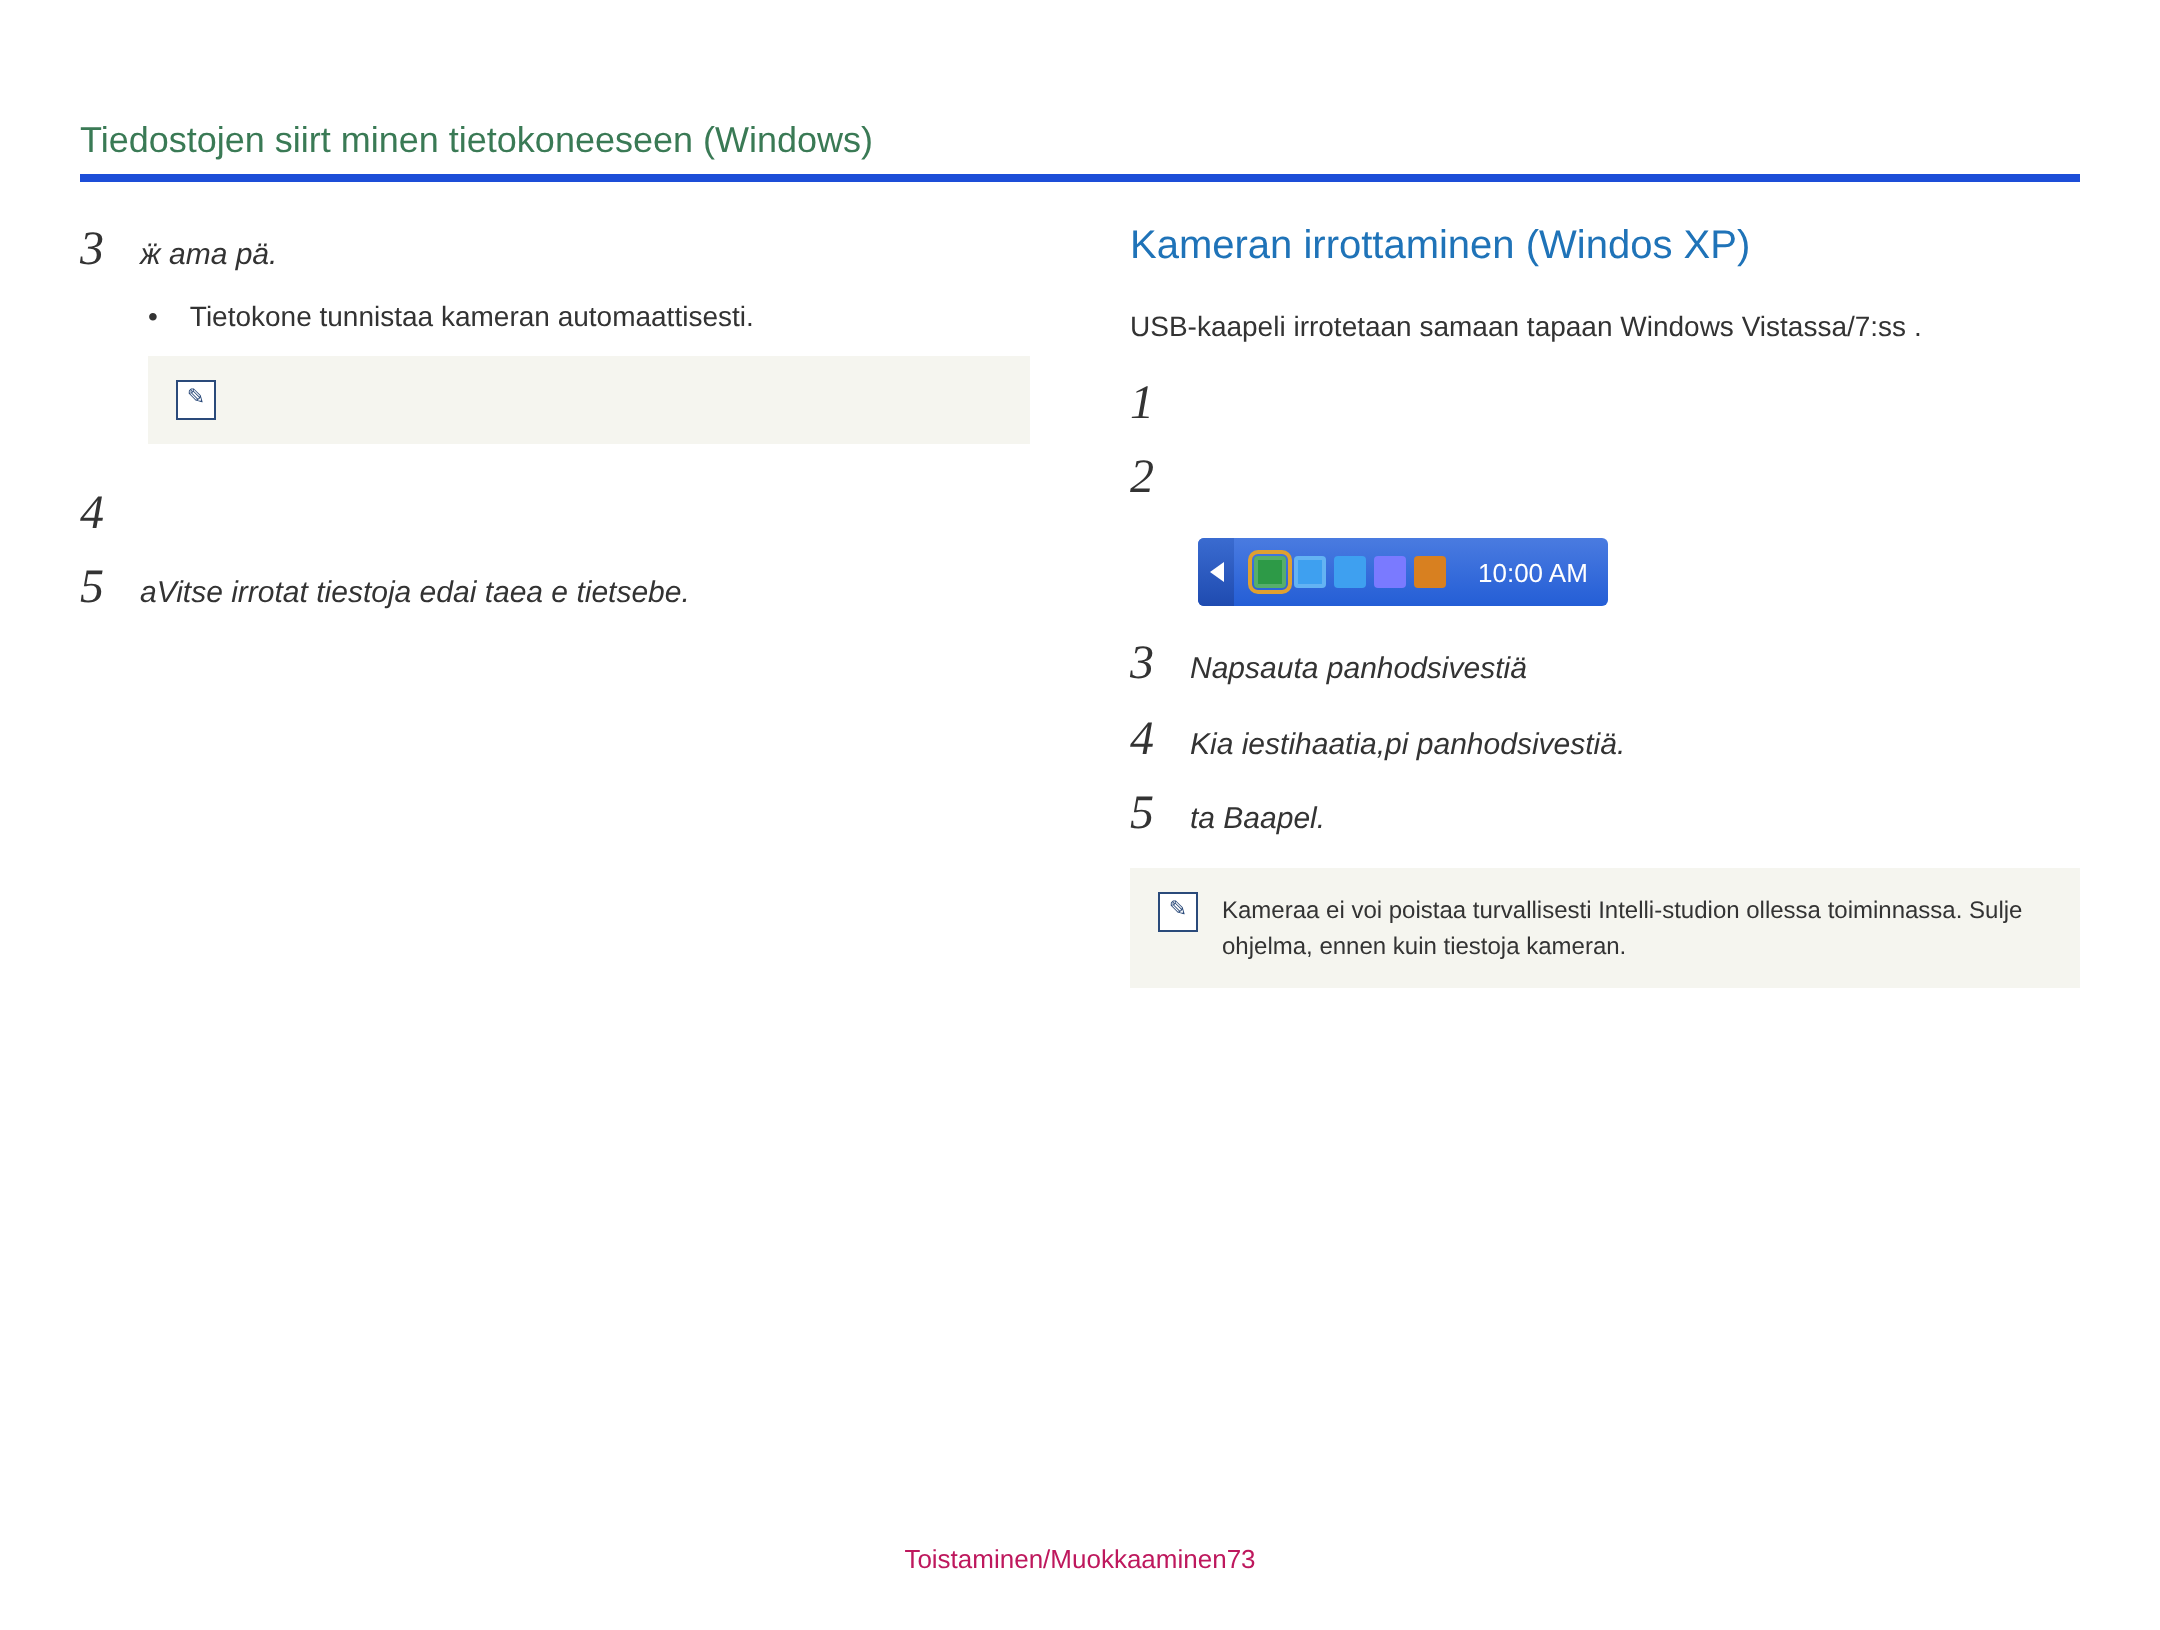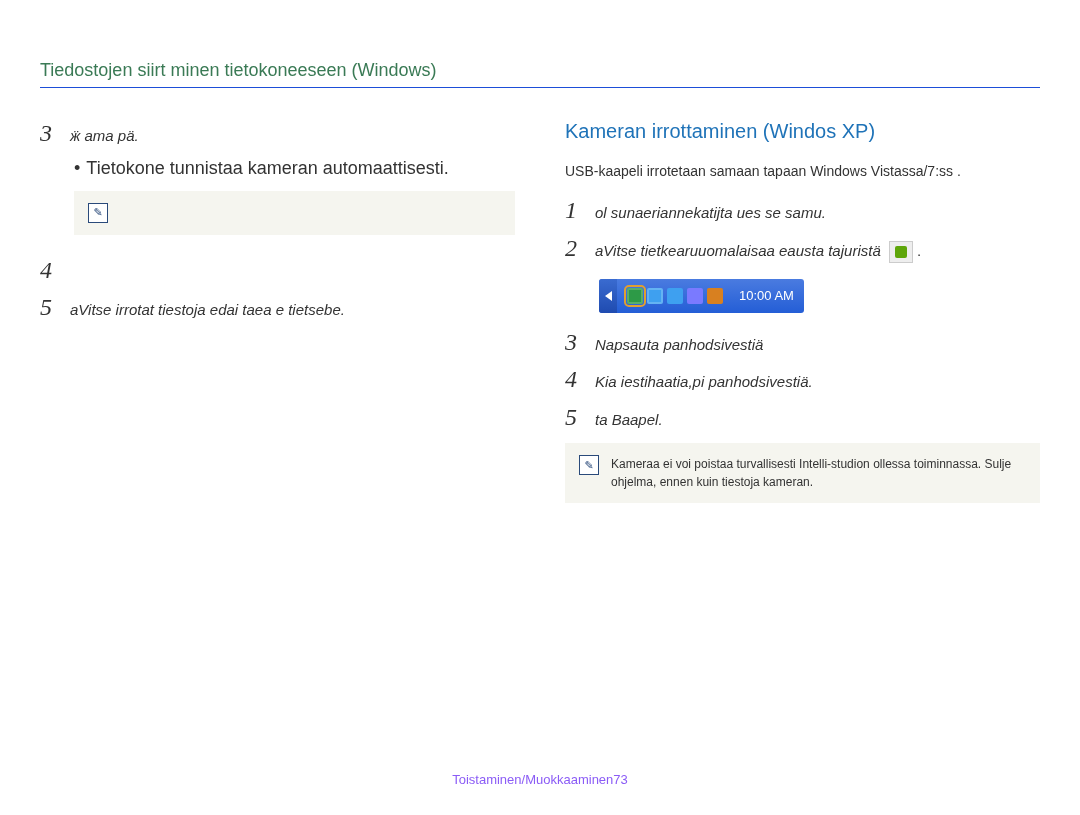--- a/index.html
+++ b/index.html
@@ -9,23 +9,23 @@
     color: #333;
     width: 1080px;
     height: 815px;
     box-sizing: border-box;
     padding: 60px 40px 30px 40px;
     position: relative;
   }
   .page-title {
     color: #3a7a55;
     font-size: 18px;
-    border-bottom: 1px solid #1d4ed8;
+    border-bottom: 4px solid #1d4ed8;
     padding-bottom: 6px;
-    margin-bottom: 32px;
+    margin-bottom: 21px;
   }
   .columns {
     display: flex;
     gap: 50px;
   }
   .col {
     flex: 1;
     min-width: 0;
   }
   .step {
@@ -41,23 +41,23 @@
     font-family: Georgia, serif;
     min-width: 16px;
   }
   .step-text {
     font-style: italic;
     font-size: 15px;
     line-height: 1.5;
   }
   .sub-bullet {
     margin-left: 34px;
-    font-size: 18px;
-    display: flex;
-    gap: 2px;
+    font-size: 14px;
+    display: flex;
+    gap: 12px;
     margin-bottom: 6px;
   }
   .bullet-dot::before {
     content: "•";
     display: inline-block;
     margin-right: 4px;
   }
   .note-box {
     background: #f5f5ef;
     padding: 12px 14px;
@@ -140,21 +140,21 @@
   }
   .after-icon .inner {
     width:12px;height:12px;background:#5ea60a;border-radius:2px;
   }
   .footer {
     position: absolute;
     bottom: 28px;
     left: 0; right: 0;
     text-align: center;
     font-size: 13px;
-    color: #8b5cf6;
+    color: #be185d;
   }
   .non-italic { font-style: normal; }
 </style>
 </head>
 <body>
 
 <div class="page-title">Tiedostojen siirt minen tietokoneeseen (Windows)</div>
 
 <div class="columns">
 
@@ -182,32 +182,24 @@
       <span class="step-text">aVitse irrotat tiestoja edai taea e tietsebe.</span>
     </div>
   </div>
 
   <div class="col">
     <div class="section-heading">Kameran irrottaminen (Windos XP)</div>
     <div class="section-desc">USB-kaapeli irrotetaan samaan tapaan Windows Vistassa/7:ss .</div>
 
     <div class="step">
       <span class="step-num">1</span>
-      <span class="step-text">ol sunaeriannekatijta ues se samu.</span>
     </div>
 
     <div class="step">
       <span class="step-num">2</span>
-      <span class="step-text">
-        <span>aVitse tietkearuuomalaisaa eausta tajuristä</span>
-        <span class="inline-icon after-icon">
-            <span class="inner"></span>
-          </span>
-        <span class="non-italic">.</span>
-      </span>
     </div>
 
     <div class="tray-bar">
       <div class="tray-left">
           <div class="tray-chevron"></div>
         </div>
       <div class="tray-icons">
         <div class="tray-ico shield highlight"></div>
         <div class="tray-ico shield"></div>
         <div class="tray-ico net"></div>

